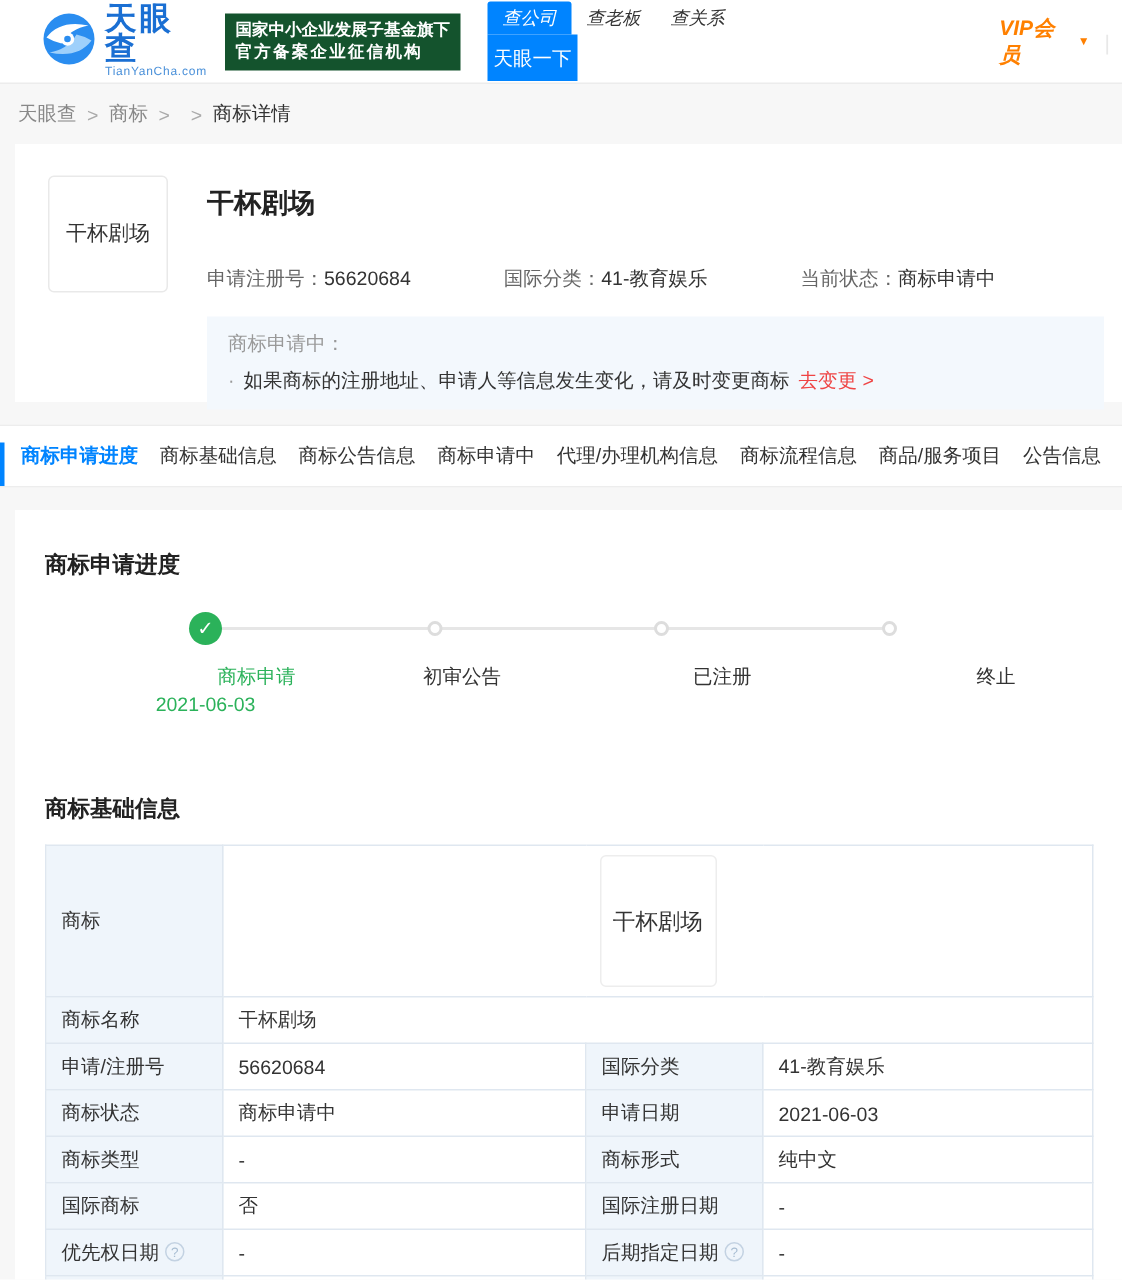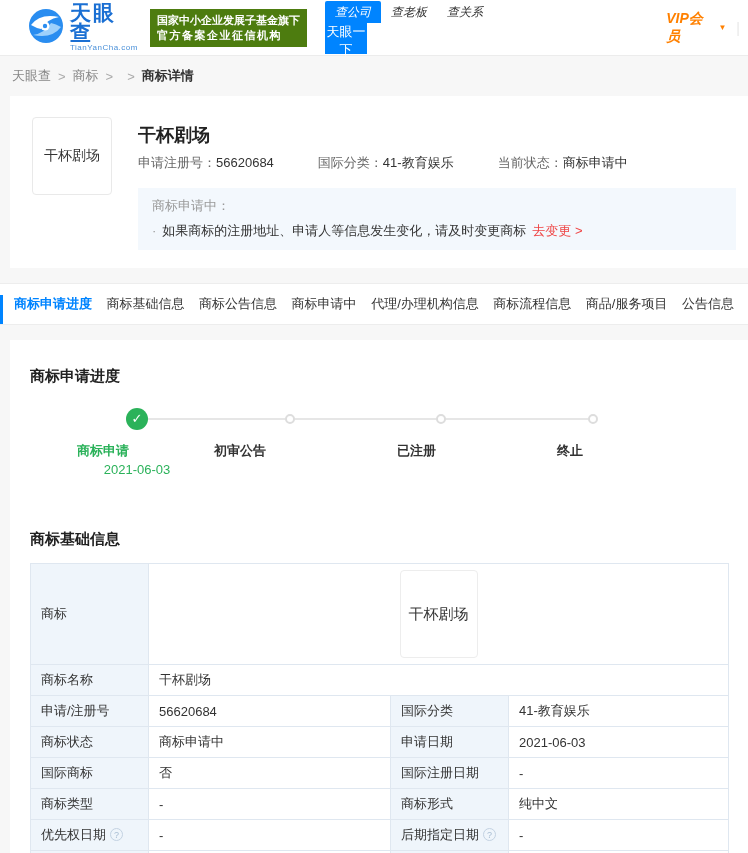--- a/index.html
+++ b/index.html
@@ -12,62 +12,62 @@
   
   .topbar {
     height: 56px; background: #fff; border-bottom: 1px solid #ececec;
     display: flex; align-items: center; padding: 0 8px 0 28px;
   }
   .logo { display: flex; align-items: center; }
   .logo-txt { margin-left: 6px; }
   .logo-name { color: #1a6fd3; font-size: 21px; font-weight: bold; letter-spacing: 2px; line-height: 20px; }
   .logo-domain { color: #4a90d9; font-size: 8px; letter-spacing: .5px; }
   .gov-badge {
-    margin-left: 12px; background: #4d7c0f; color: #fff;
+    margin-left: 12px; background: #14532d; color: #fff;
     font-size: 11px; font-weight: bold; line-height: 15px;
     padding: 4px 7px; white-space: nowrap;
   }
   .gov-badge .l2 { letter-spacing: 1.5px; }
   .search-box { margin-left: 18px; width: 352px; }
   .search-tabs { display: flex; font-size: 12px; }
   .search-tab { padding: 3px 10px 2px; cursor: pointer; color: #333; font-style: italic; }
   .search-tab.active { background: #0084ff; color: #fff; border-radius: 2px 2px 0 0; }
   .search-row { display: flex; }
   .search-input-wrap {
     flex: 1; height: 31px; border: 1px solid #c4d7ec; background: #fff;
     display: flex; align-items: center; padding: 0 6px 0 8px;
   }
   .search-input { flex: 1; border: 0; outline: none; font-size: 12px; color: #333; font-family: inherit; }
   .search-input::placeholder { color: #b5bdc6; }
   .clear-ic {
     width: 14px; height: 14px; border-radius: 50%; background: #d9dde2; color: #fff;
     font-size: 11px; line-height: 14px; text-align: center; cursor: pointer; flex: 0 0 14px;
   }
   .search-btn {
-    width: 42px; height: 31px; background: #0084ff; color: #fff; border: 0;
+    width: 60px; height: 31px; background: #0084ff; color: #fff; border: 0;
     font-size: 13px; cursor: pointer; font-family: inherit;
   }
   .vip { margin-left: auto; display: flex; align-items: center; color: #ff8000; font-weight: bold; font-size: 14px; font-style: italic; cursor: pointer; }
   .vip-arrow { font-style: normal; font-size: 8px; margin-left: 4px; }
   .vip-divider { color: #e8e8e8; font-weight: normal; font-style: normal; margin-left: 10px; }
   
   .breadcrumb { height: 40px; display: flex; align-items: center; padding: 0 0 0 12px; color: #888; font-size: 13px; }
   .crumb { color: #888; cursor: pointer; }
   .crumb-sep { margin: 0 7px; color: #aaa; }
-  .crumb-current { color: #333; font-weight: bold; }
+  .crumb-current { color: #333; font-weight: normal; }
   
   .summary-card { margin-left: 10px; background: #fff; height: 172px; padding: 21px 12px 0 22px; display: flex; }
   .tm-img-box {
     width: 80px; height: 78px; border: 1px solid #e9e9e9; border-radius: 4px;
     display: flex; align-items: center; justify-content: center;
     font-size: 14px; color: #333; flex: 0 0 80px;
   }
   .summary-right { flex: 1; margin-left: 26px; }
   .tm-title { font-size: 18px; font-weight: bold; color: #222; margin-top: 6px; }
-  .tm-fields { display: flex; margin-top: 7px; font-size: 13px; }
+  .tm-fields { display: flex; margin-top: 30px; font-size: 13px; gap: 18px; }
   .tm-field { margin-right: 44px; }
   .tm-field .fl { color: #666; }
   .tm-field .fv { color: #333; }
   .interp-box { margin-top: 16px; background: #f3f8fd; padding: 9px 14px 10px; }
   .interp-title { color: #999; font-size: 13px; }
   .interp-line { margin-top: 7px; color: #333; }
   .interp-bullet { color: #999; margin-right: 6px; }
   .interp-link { color: #ef4444; cursor: pointer; margin-left: 6px; }
   .gap { height: 15px; background: #f7f7f7; }
   
@@ -88,21 +88,21 @@
   .stepper { position: relative; height: 92px; margin-top: 22px; }
   .step-line { position: absolute; top: 10px; left: 107px; width: 458px; height: 2px; background: #e6e6e6; }
   .step-circle-done {
     position: absolute; top: 0; width: 22px; height: 22px; border-radius: 50%;
     background: #2bb25a; color: #fff; font-size: 13px; line-height: 22px; text-align: center;
   }
   .step-circle {
     position: absolute; top: 6px; width: 10px; height: 10px; border-radius: 50%;
     background: #fff; border: 2px solid #ddd;
   }
-  .step-label { position: absolute; top: 34px; width: 120px; text-align: left; font-size: 13px; color: #333; font-weight: bold; }
+  .step-label { position: absolute; top: 34px; width: 120px; text-align: right; font-size: 13px; color: #333; }
   .step-label.done { color: #2bb25a; }
   .step-date { position: absolute; top: 54px; width: 120px; text-align: center; font-size: 13px; color: #2bb25a; }
   
   .info-table { width: 698px; border-collapse: collapse; margin-top: 14px; table-layout: fixed; }
   .info-table td { border: 1px solid #dfe7f0; font-size: 13px; padding: 6px 10px; height: 30px; color: #333; }
   .info-table td.lbl { background: #eff5fb; color: #333; }
   .tm-img-cell { text-align: center; height: 95px; }
   .tm-img-box2 {
     display: inline-flex; width: 78px; height: 88px; border: 1px solid #ededed; border-radius: 4px;
     align-items: center; justify-content: center; font-size: 15px; color: #333; background: #fff;
@@ -209,21 +209,21 @@
   <div class="sec-heading first">商标申请进度</div>
 
   <div class="stepper">
     <div class="step-line"></div>
     <div class="step-circle-done" style="left:96px">✓</div>
     <div class="step-circle" style="left:255px"></div>
     <div class="step-circle" style="left:406px"></div>
     <div class="step-circle" style="left:558px"></div>
     <div class="step-label done" style="left:47px">商标申请</div>
     <div class="step-label" style="left:184px">初审公告</div>
-    <div class="step-label" style="left:367px">已注册</div>
+    <div class="step-label" style="left:351px">已注册</div>
     <div class="step-label" style="left:527px">终止</div>
     <div class="step-date" style="left:47px">2021-06-03</div>
   </div>
 
   <div class="sec-heading second">商标基础信息</div>
 
   <table class="info-table">
     <colgroup>
         <col style="width:118px">
         <col style="width:242px">
@@ -247,32 +247,32 @@
       <td class="lbl">国际分类</td>
       <td>41-教育娱乐</td>
     </tr>
     <tr>
       <td class="lbl">商标状态</td>
       <td>商标申请中</td>
       <td class="lbl">申请日期</td>
       <td>2021-06-03</td>
     </tr>
     <tr>
+      <td class="lbl">商标类型</td>
+      <td>-</td>
+      <td class="lbl">商标形式</td>
+      <td>纯中文</td>
+    </tr>
+    <tr>
       <td class="lbl">国际商标</td>
       <td>否</td>
       <td class="lbl">国际注册日期</td>
       <td>-</td>
     </tr>
     <tr>
-      <td class="lbl">商标类型</td>
-      <td>-</td>
-      <td class="lbl">商标形式</td>
-      <td>纯中文</td>
-    </tr>
-    <tr>
       <td class="lbl">
         <span>优先权日期</span><span class="help-ic">?</span>
       </td>
       <td>-</td>
       <td class="lbl">
         <span>后期指定日期</span><span class="help-ic">?</span>
       </td>
       <td>-</td>
     </tr>
     <tr>

